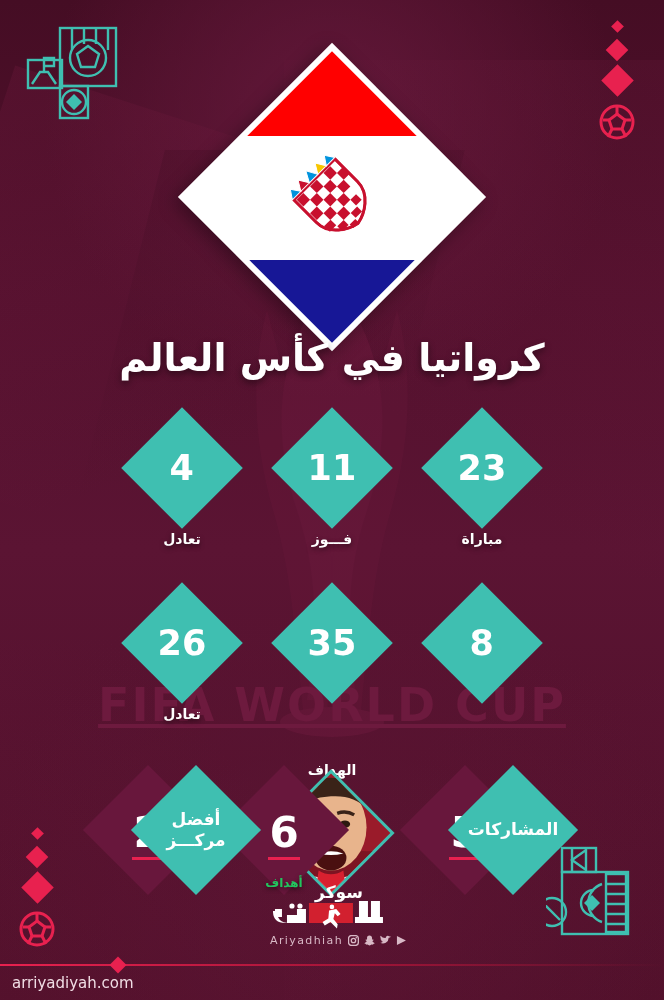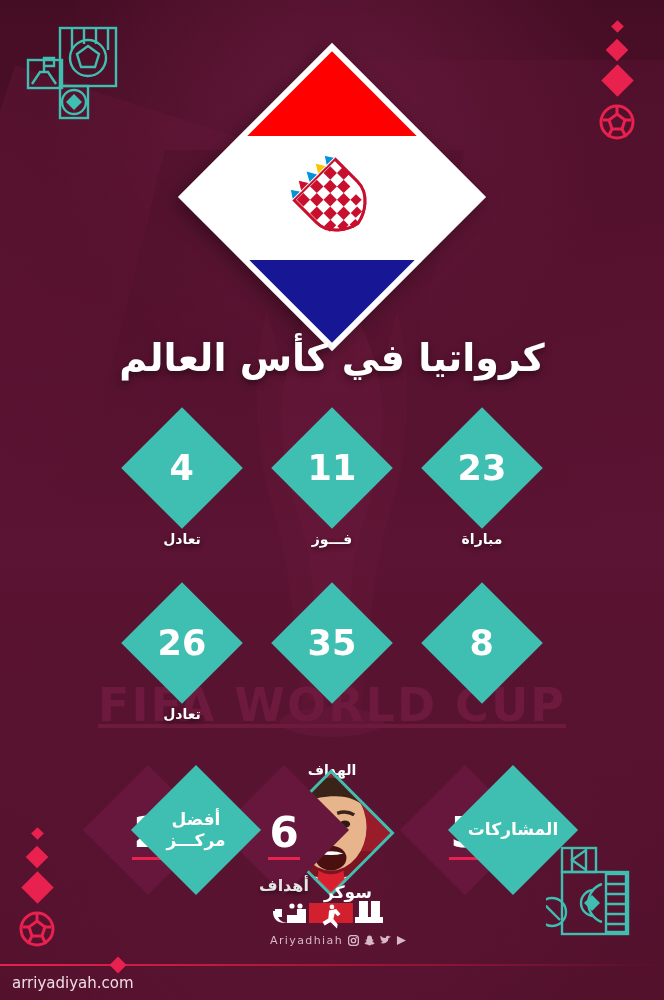--- a/index.html
+++ b/index.html
@@ -135,42 +135,42 @@
   .teal-dia{
     position:absolute;width:92px;height:92px;top:14px;
     background:#3fbfb1;transform:rotate(45deg);
   }
   .teal-lbl{
     position:absolute;top:14px;width:92px;height:92px;
     display:flex;align-items:center;justify-content:center;
     color:#fff;font-size:17px;font-weight:bold;line-height:1.25;text-align:center;
   }
   .sub-lbl{
-    position:absolute;color:#e5e5e5;font-size:16px;font-weight:bold;
+    position:absolute;color:#22c55e;font-size:12px;font-weight:bold;
     text-align:center;width:100px;
     text-shadow:0 2px 4px rgba(0,0,0,.5);
   }
 
   
   #scorer{position:absolute;left:50%;transform:translateX(-50%);top:0;width:120px;height:130px;}
   .photo-dia{
     position:absolute;left:14px;top:18px;width:90px;height:90px;
     transform:rotate(45deg);background:#3fbfb1;padding:3px;overflow:hidden;
   }
   .photo-in{position:absolute;inset:3px;overflow:hidden;}
   .photo-art{
     position:absolute;left:-42%;top:-42%;width:184%;height:184%;
     transform:rotate(-45deg);
   }
   #scorer-top{
     position:absolute;top:-8px;left:0;width:120px;text-align:center;
     color:#fff;font-size:14px;font-weight:bold;
   }
   #scorer-bottom{
-    position:absolute;top:112px;left:16px;width:120px;text-align:center;
+    position:absolute;top:112px;left:7px;width:120px;text-align:center;
     color:#fff;font-size:17px;font-weight:bold;
   }
 
   
   #brand{position:absolute;left:50%;transform:translateX(-50%);top:895px;text-align:center;}
   #brand-logo{height:34px;}
   #brand-social{
     margin-top:5px;display:flex;align-items:center;justify-content:center;gap:5px;
     color:#d8b9c6;font-size:11px;letter-spacing:1.4px;margin-left:13px;
   }

